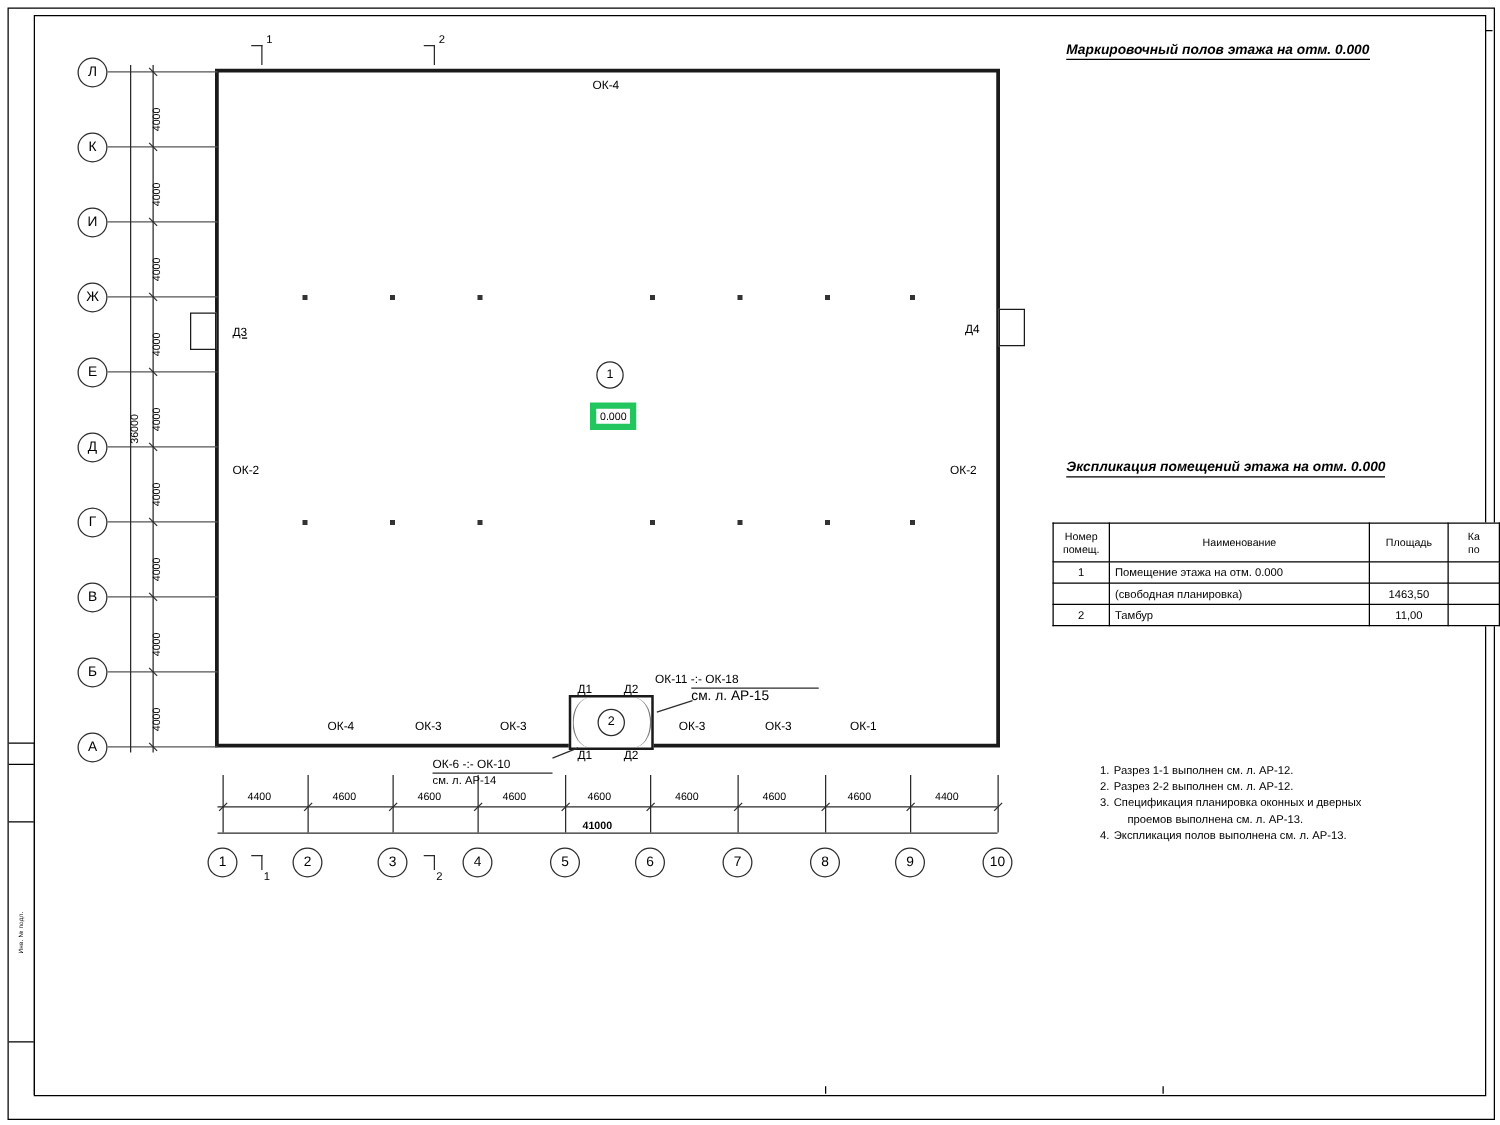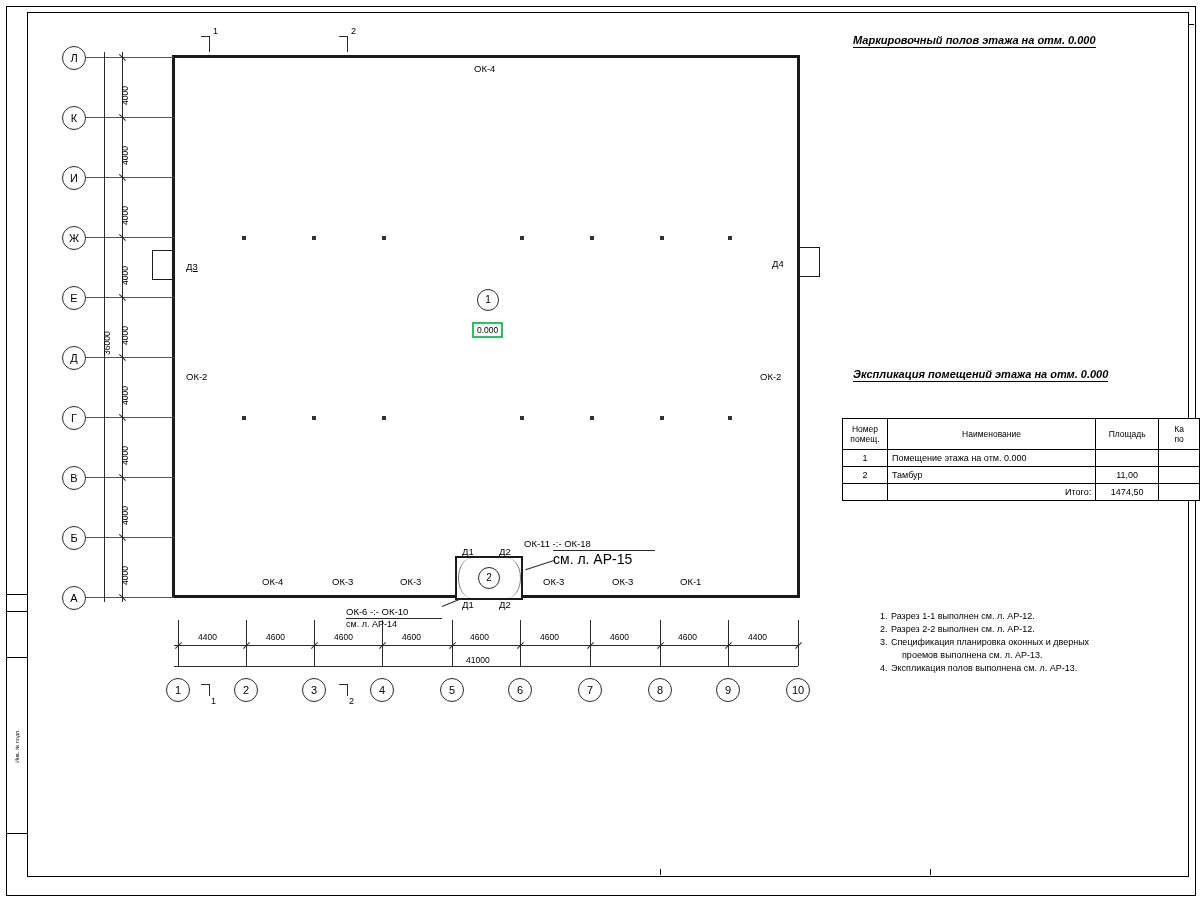--- a/index.html
+++ b/index.html
@@ -135,21 +135,21 @@
     border: 1px solid #2b2b2b;
     border-radius: 50%;
     box-sizing: border-box;
     font-size: 10px;
     line-height: 20px;
     text-align: center;
     background: #fff;
   }
   .level-box {
     position: absolute;
-    border: 2px solid #22c55e;
+    border: 5px solid #22c55e;
     background: #fff;
     font-size: 8.5px;
     padding: 1px 3px;
     line-height: 10px;
     text-align: right;
   }
   .door-rect {
     position: absolute;
     border: 1px solid #1a1a1a;
     background: #fff;
@@ -373,21 +373,21 @@
     <div class="dim-text" style="left:198px; top:632px;">4400</div>
     <div class="dim-text" style="left:266px; top:632px;">4600</div>
     <div class="dim-text" style="left:334px; top:632px;">4600</div>
     <div class="dim-text" style="left:402px; top:632px;">4600</div>
     <div class="dim-text" style="left:470px; top:632px;">4600</div>
     <div class="dim-text" style="left:540px; top:632px;">4600</div>
     <div class="dim-text" style="left:610px; top:632px;">4600</div>
     <div class="dim-text" style="left:678px; top:632px;">4600</div>
     <div class="dim-text" style="left:748px; top:632px;">4400</div>
 
-    <div class="dim-text" style="left:466px; top:655px;">41000</div>
+    <div class="dim-text" style="left:466px; top:655px;font-weight:bold;">41000</div>
 
     <div class="sec-mark" style="left:213px; top:26px;">1</div>
     <div class="dim-line" style="left:209px; top:36px; width:1px; height:16px;"></div>
     <div class="dim-line" style="left:201px; top:36px; width:9px; height:1px;"></div>
 
     <div class="sec-mark" style="left:351px; top:26px;">2</div>
     <div class="dim-line" style="left:347px; top:36px; width:1px; height:16px;"></div>
     <div class="dim-line" style="left:339px; top:36px; width:9px; height:1px;"></div>
 
     <div class="sec-mark" style="left:211px; top:696px;">1</div>
@@ -438,21 +438,21 @@
     <div class="tambur-arc"></div>
     <div class="tambur-arc2"></div>
     <div class="room-bubble" style="left:478px; top:567px;">2</div>
 
     <div class="lbl" style="left:462px; top:546px;">Д1</div>
     <div class="lbl" style="left:499px; top:546px;">Д2</div>
     <div class="lbl" style="left:462px; top:599px;">Д1</div>
     <div class="lbl" style="left:499px; top:599px;">Д2</div>
 
     <div class="lbl" style="left:524px; top:538px;">ОК-11 -:- ОК-18</div>
-    <div class="lbl" style="left:553px; top:551px; font-size:14px;text-align:center;">см. л. АР-15</div>
+    <div class="lbl" style="left:553px; top:551px; font-size:11px;text-align:center;">см. л. АР-15</div>
     <div class="leader" style="left:553px; top:550px; width:102px;"></div>
     <div class="leader" style="left:524px; top:560px; width:30px; transform:rotate(-18deg); transform-origin:right center;"></div>
 
     <div class="lbl" style="left:346px; top:606px;">ОК-6 -:- ОК-10</div>
     <div class="lbl" style="left:346px; top:619px; font-size:9px;">см. л. АР-14</div>
     <div class="leader" style="left:346px; top:618px; width:96px;"></div>
     <div class="leader" style="left:442px; top:606px; width:22px; transform:rotate(-22deg); transform-origin:left center;"></div>
 
   </div>
 
@@ -482,29 +482,29 @@
         </tr>
       </thead>
       <tbody>
         <tr>
           <td class="c-num">1</td>
           <td class="c-name">Помещение этажа на отм. 0.000</td>
           <td class="c-area"></td>
           <td class="c-cat"></td>
         </tr>
         <tr>
+          <td class="c-num"></td>
+          <td class="c-name">(свободная планировка)</td>
+          <td class="c-area">1463,50</td>
+          <td class="c-cat"></td>
+        </tr>
+        <tr>
           <td class="c-num">2</td>
           <td class="c-name">Тамбур</td>
           <td class="c-area">11,00</td>
-          <td class="c-cat"></td>
-        </tr>
-        <tr>
-          <td class="c-num"></td>
-          <td class="c-name t-right">Итого:</td>
-          <td class="c-area">1474,50</td>
           <td class="c-cat"></td>
         </tr>
       </tbody>
     </table>
 
     <div class="notes">
       <div class="n">
         <span class="idx">1.</span>
         <span>Разрез 1-1 выполнен см. л. АР-12.</span>
       </div>

